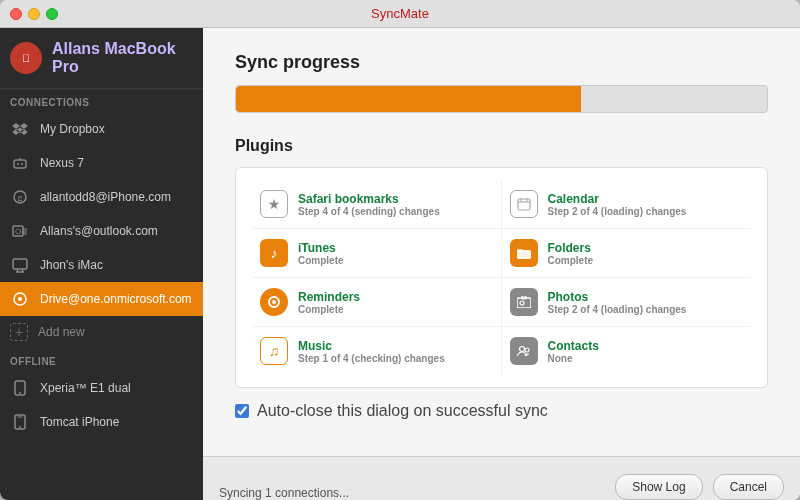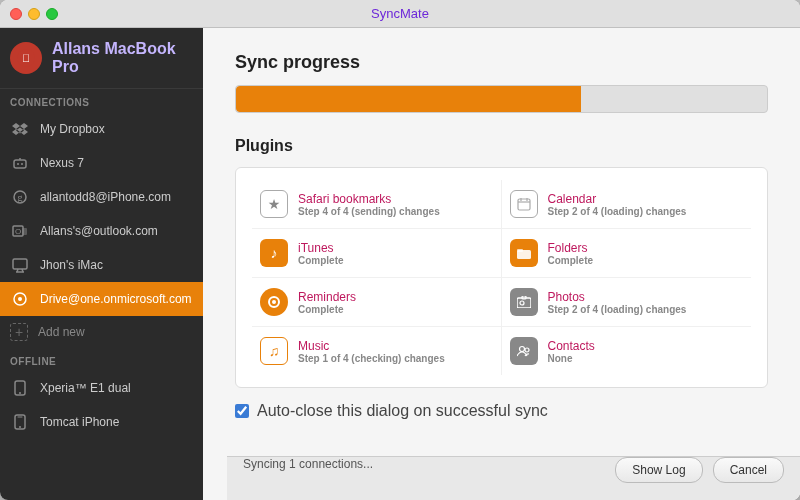--- a/index.html
+++ b/index.html
@@ -52,21 +52,21 @@
 
     .traffic-light.close { background: #ff5f57; border: 1px solid #e0443e; }
     .traffic-light.minimize { background: #febc2e; border: 1px solid #d4a017; }
     .traffic-light.maximize { background: #28c840; border: 1px solid #1aab29; }
 
     .titlebar-title {
       position: absolute;
       left: 50%;
       transform: translateX(-50%);
       font-size: 13px;
-      color: #6d28d9;
+      color: #b91c1c;
       font-weight: 500;
     }
 
     
     .main {
       display: flex;
       flex: 1;
       overflow: hidden;
     }
 
@@ -257,22 +257,22 @@
 
     .plugin-icon.orange { background: #e8810a; color: white; }
     .plugin-icon.outline { background: transparent; border: 1.5px solid #aaa; color: #888; }
     .plugin-icon.orange-outline { background: transparent; border: 1.5px solid #e8810a; color: #e8810a; }
     .plugin-icon.gray { background: #888; color: white; }
 
     .plugin-info {}
 
     .plugin-name {
       font-size: 12px;
-      font-weight: 400;
-      color: #be185d;
+      font-weight: 700;
+      color: #15803d;
     }
 
     .plugin-status {
       font-size: 10px;
       color: #888;
       font-weight: bold;
     }
 
     .auto-close-row {
       display: flex;
@@ -292,25 +292,24 @@
       font-size: 16px;
       color: #444;
     }
 
     
     .bottom-bar {
       height: 44px;
       background: #e8e8e8;
       border-top: 1px solid #ccc;
       display: flex;
-      align-items: flex-start;
+      align-items: flex-end;
       padding: 0 16px;
       gap: 10px;
       flex-shrink: 0;
-      margin-left: 24px;
     }
 
     .status-text {
       flex: 1;
       font-size: 12px;
       color: #555;
     }
 
     .bottom-btn {
       padding: 5px 16px;

